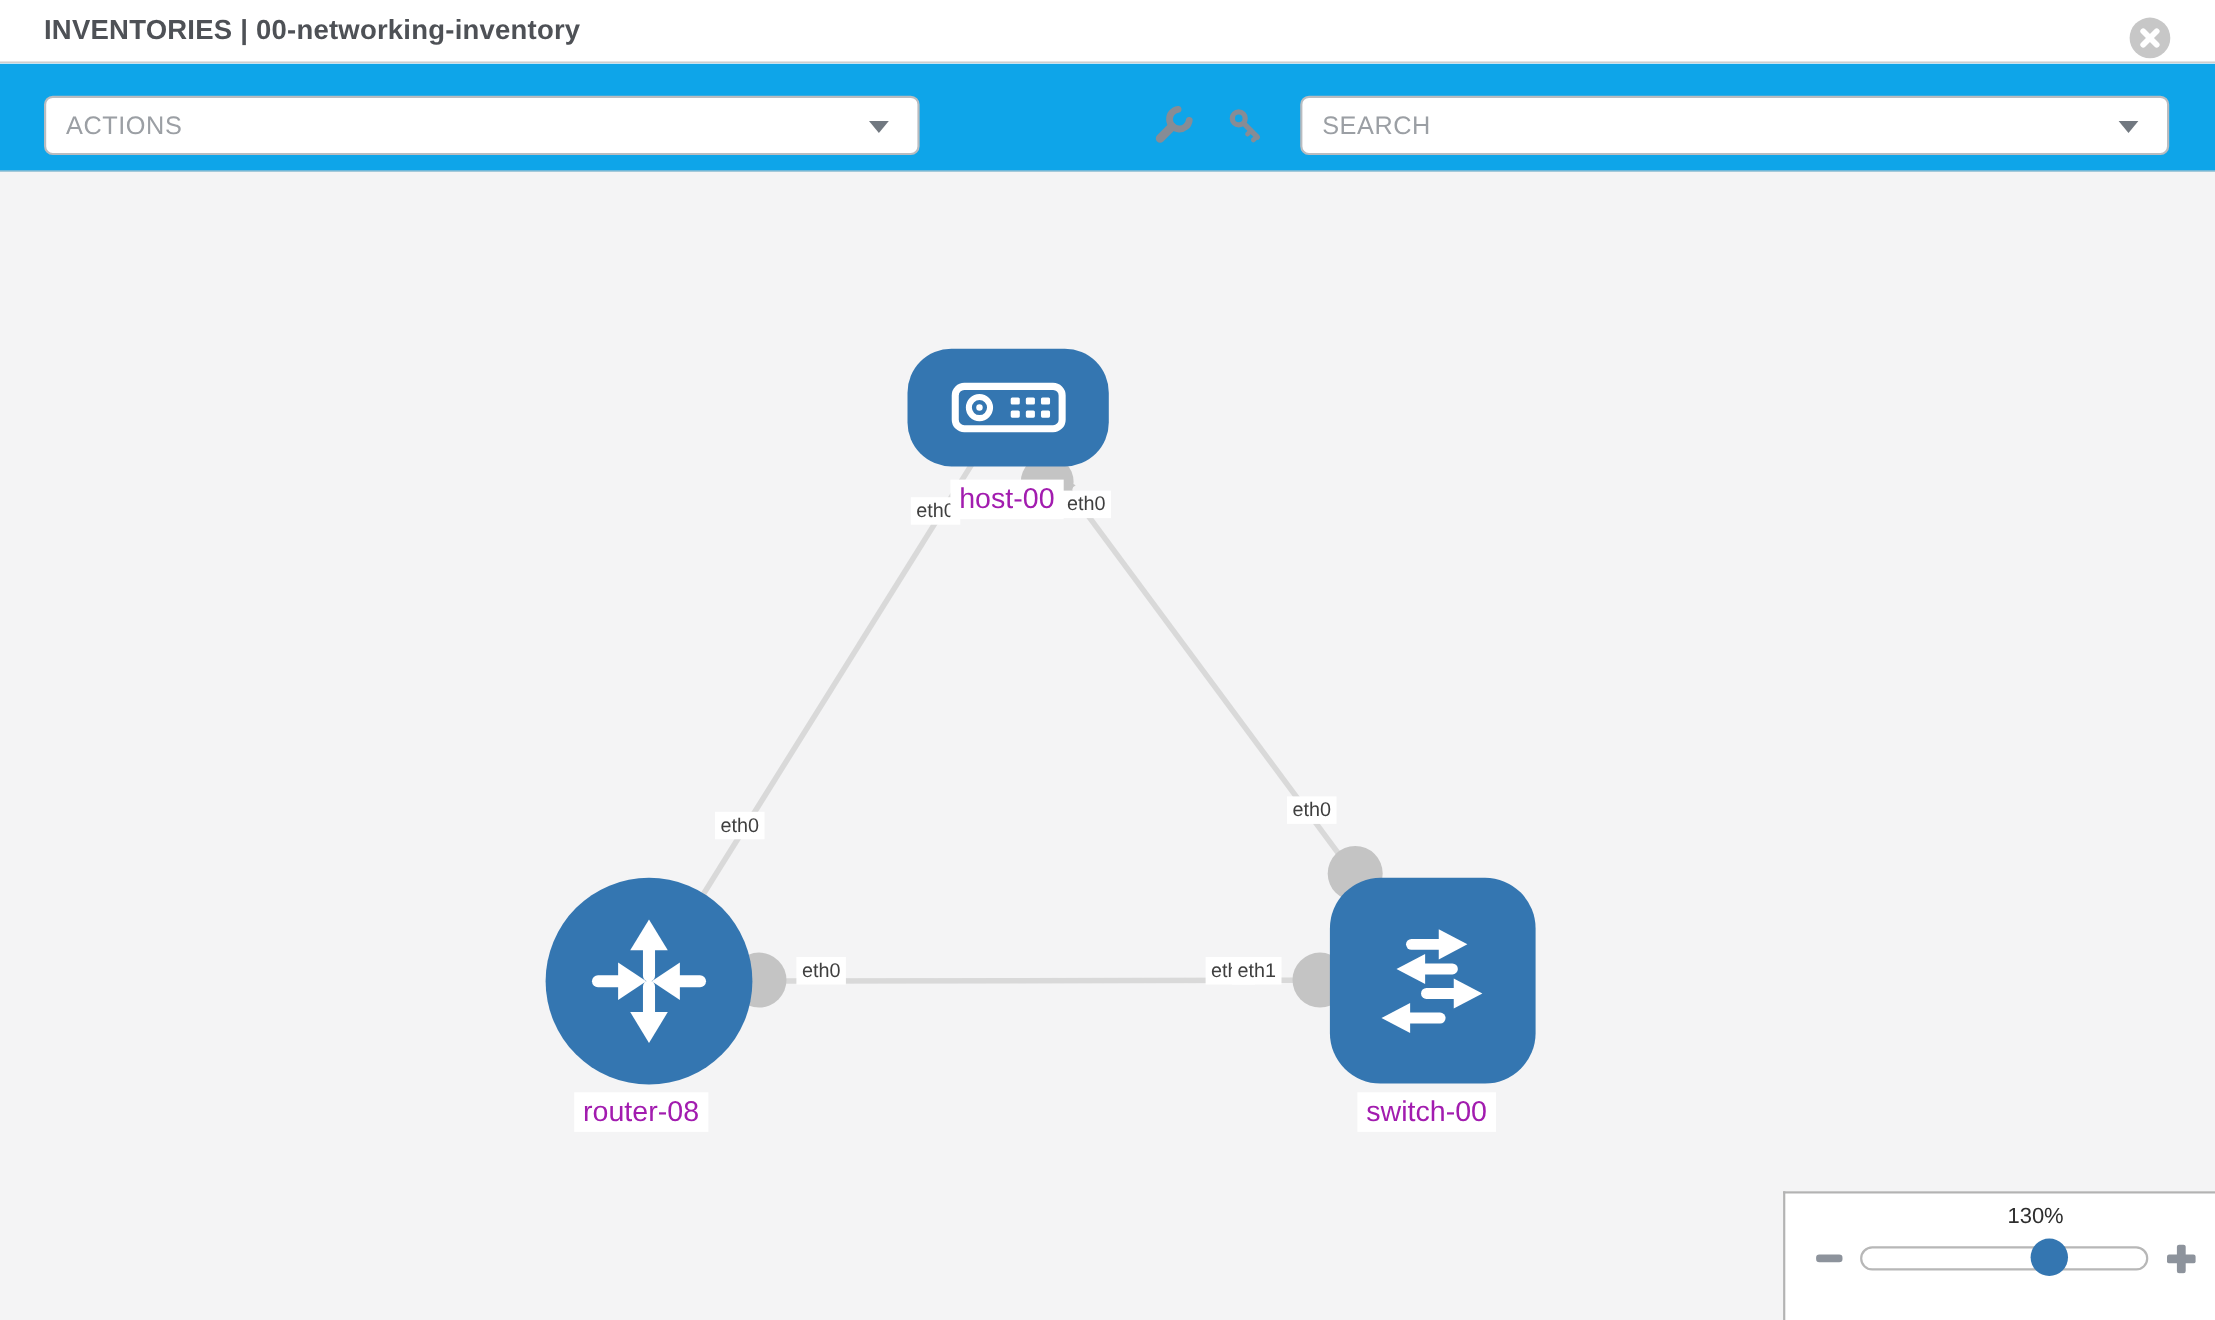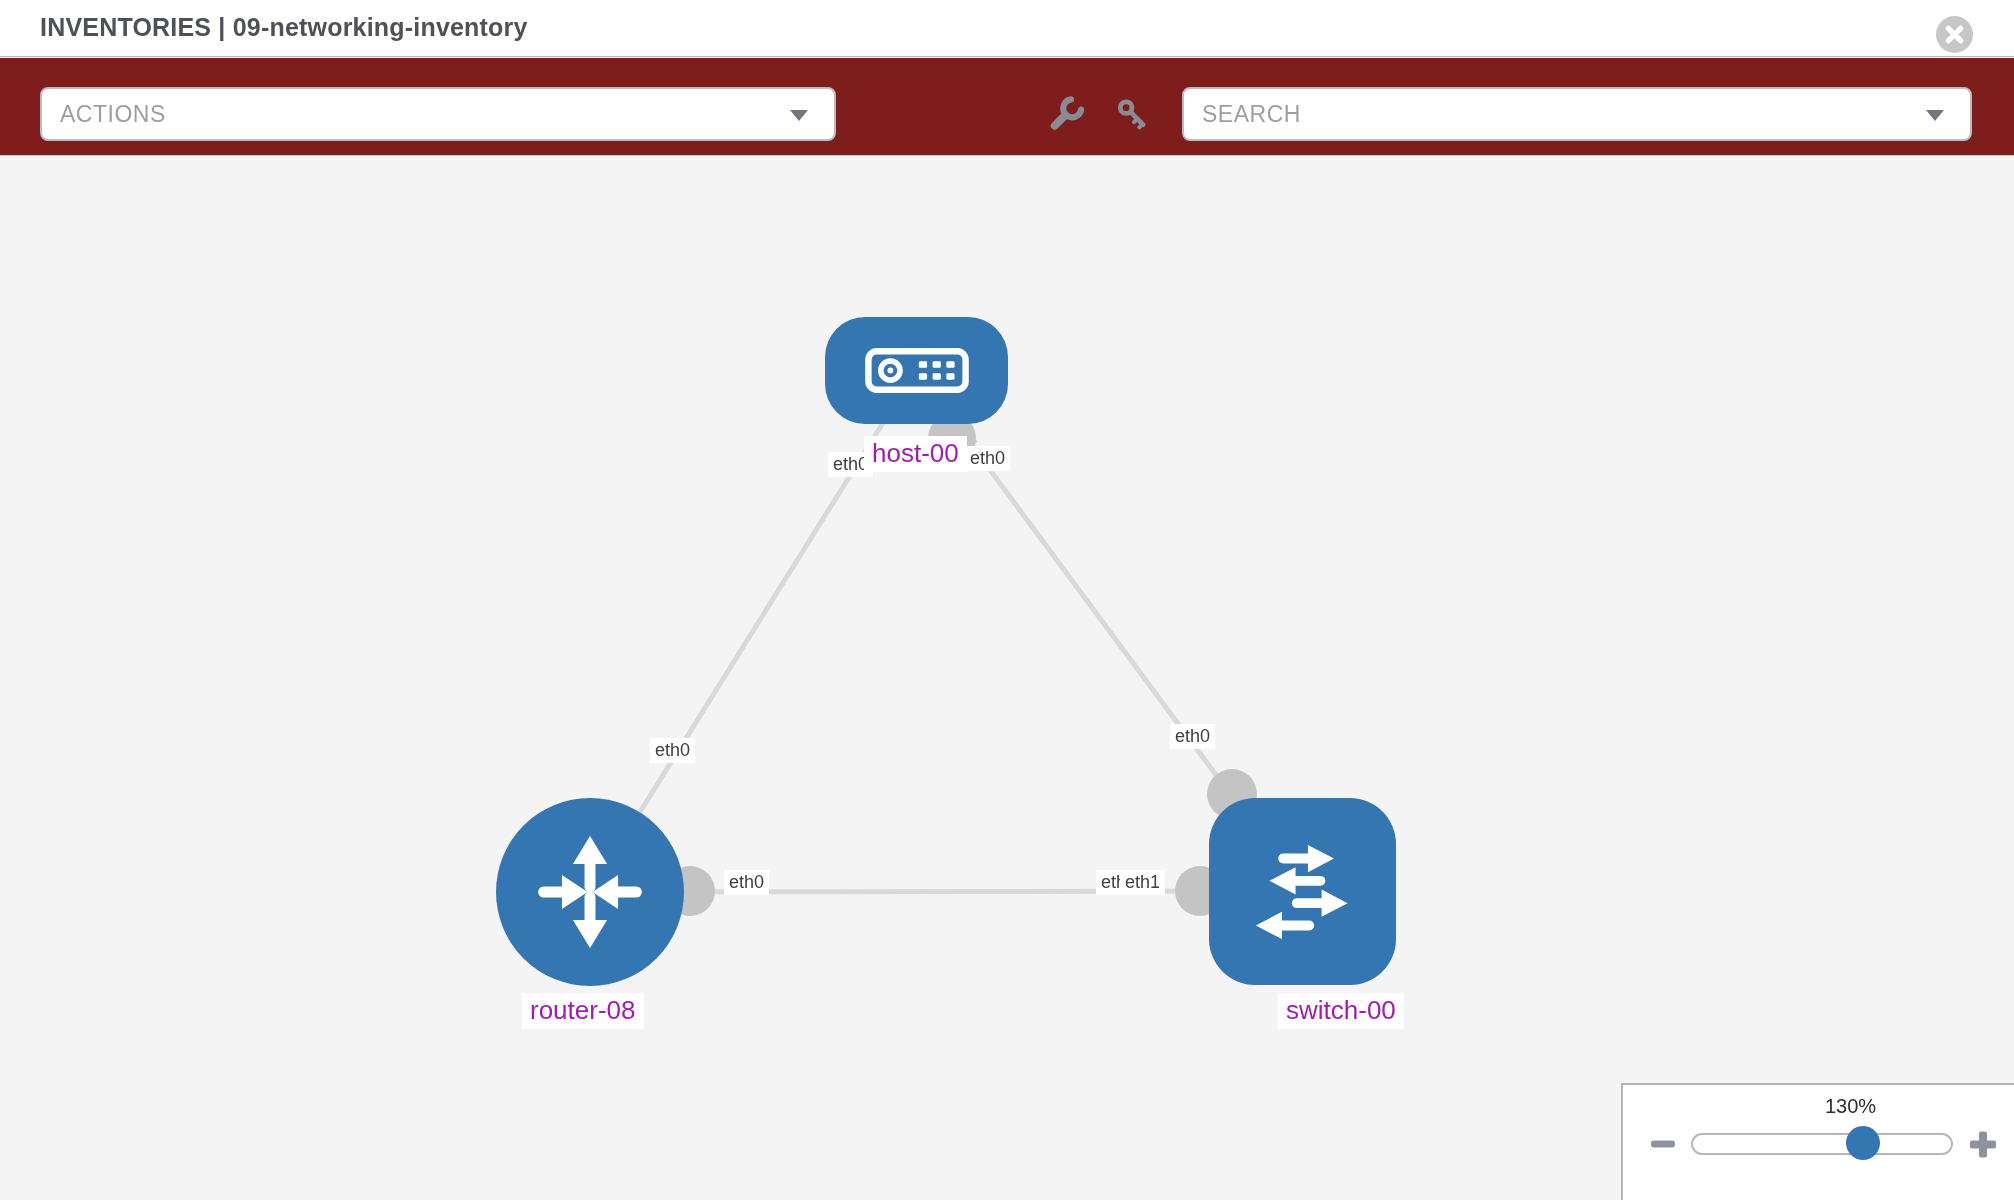--- a/index.html
+++ b/index.html
@@ -7,21 +7,21 @@
        font-family:"Liberation Sans",sans-serif;overflow:hidden;}
 
   
   .header{position:absolute;top:0;left:0;width:2014px;height:57px;background:#ffffff;
           border-bottom:1px solid #bdbdbd;box-sizing:border-box;}
   .title{position:absolute;left:40px;top:13px;font-size:25px;font-weight:700;color:#4e5156;letter-spacing:.2px;}
   .close-btn{position:absolute;right:41px;top:16px;width:37px;height:37px;border:none;padding:0;
              background:#c7c7c7;border-radius:50%;cursor:pointer;display:flex;align-items:center;justify-content:center;}
 
   
-  .toolbar{position:absolute;top:58px;left:0;width:2014px;height:98px;background:#7f1d1d;
+  .toolbar{position:absolute;top:58px;left:0;width:2014px;height:98px;background:#0ea5e9;
            border-bottom:1px solid #cccccc;box-sizing:border-box;}
   .select{position:absolute;top:29px;height:54px;background:#ffffff;border:2px solid #b9bcc0;
           border-radius:8px;box-sizing:border-box;display:flex;align-items:center;cursor:pointer;}
   .select-actions{left:40px;width:796px;}
   .select-search{left:1182px;width:790px;}
   .select-label{margin-left:18px;font-size:23px;color:#9b9fa4;letter-spacing:.5px;}
   .caret{position:absolute;right:26px;top:21px;width:0;height:0;
          border-left:9px solid transparent;border-right:9px solid transparent;border-top:11px solid #717880;}
   .tool-btn{position:absolute;top:36px;width:44px;height:40px;background:none;border:none;padding:0;
             cursor:pointer;display:flex;align-items:center;justify-content:center;}
@@ -52,21 +52,21 @@
               border:2px solid #b7b7b7;border-radius:13px;box-sizing:border-box;cursor:pointer;}
   .zoom-thumb{position:absolute;left:153px;top:-9px;width:34px;height:34px;background:#3476b1;
               border-radius:50%;cursor:grab;}
 </style>
 </head>
 <body>
 
 <div class="app">
 
   <div class="header">
-    <div class="title">INVENTORIES | 09-networking-inventory</div>
+    <div class="title">INVENTORIES | 00-networking-inventory</div>
     <button class="close-btn">
       <svg width="21" height="21" viewBox="0 0 24 24">
         <line x1="5" y1="5" x2="19" y2="19" stroke="#ffffff" stroke-width="6" stroke-linecap="round"></line>
         <line x1="19" y1="5" x2="5" y2="19" stroke="#ffffff" stroke-width="6" stroke-linecap="round"></line>
       </svg>
     </button>
   </div>
 
   <div class="toolbar">
     <div class="select select-actions">
@@ -163,21 +163,21 @@
   <div class="chip chip-name" style="left:864px;top:436px;">host-00</div>
   <div class="chip chip-iface" style="left:965px;top:446px;">eth0</div>
 
   <div class="chip chip-iface" style="left:650px;top:738px;">eth0</div>
   <div class="chip chip-iface" style="left:724px;top:870px;">eth0</div>
   <div class="chip chip-name" style="left:522px;top:993px;">router-08</div>
 
   <div class="chip chip-iface" style="left:1170px;top:724px;">eth0</div>
   <div class="chip chip-iface" style="left:1096px;top:870px;">eth0</div>
   <div class="chip chip-iface" style="left:1120px;top:870px;">eth1</div>
-  <div class="chip chip-name" style="left:1234px;top:993px;margin-left:44px;">switch-00</div>
+  <div class="chip chip-name" style="left:1234px;top:993px;">switch-00</div>
 
   <div class="zoom-panel">
     <div class="zoom-level">130%</div>
     <div class="zoom-row">
       <button class="zoom-minus">
         <svg width="26" height="10" viewBox="0 0 26 10">
           <rect x="1" y="1.5" width="24" height="7" rx="3" fill="#8d939c"></rect>
         </svg>
       </button>
       <div class="zoom-track">

